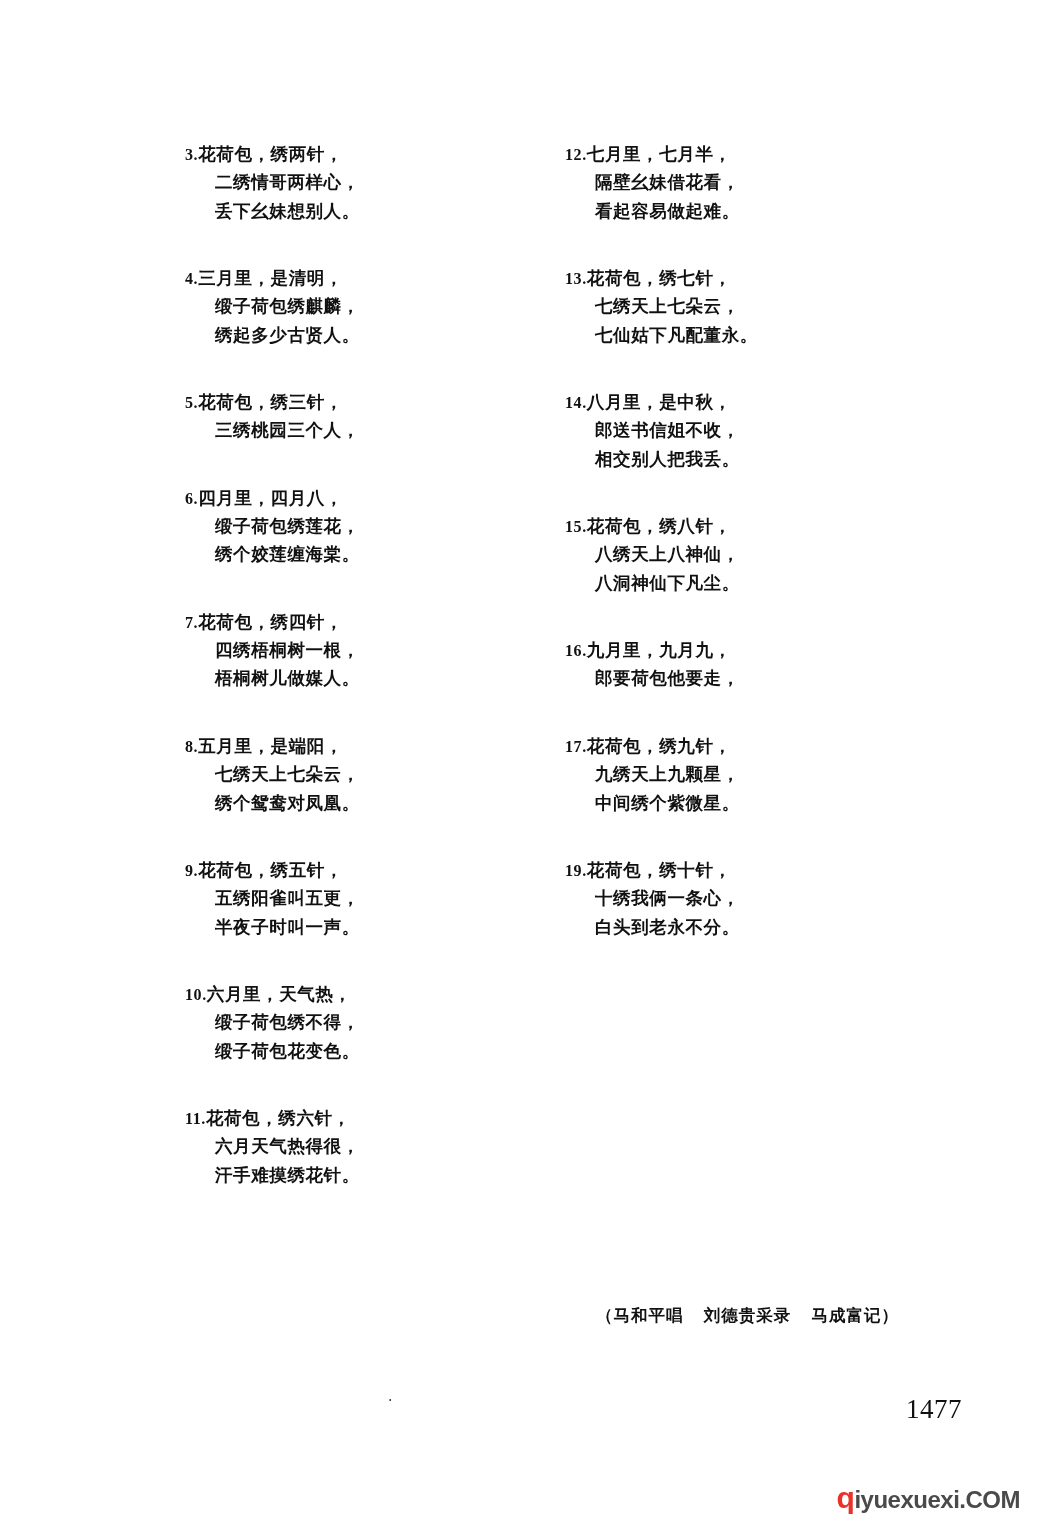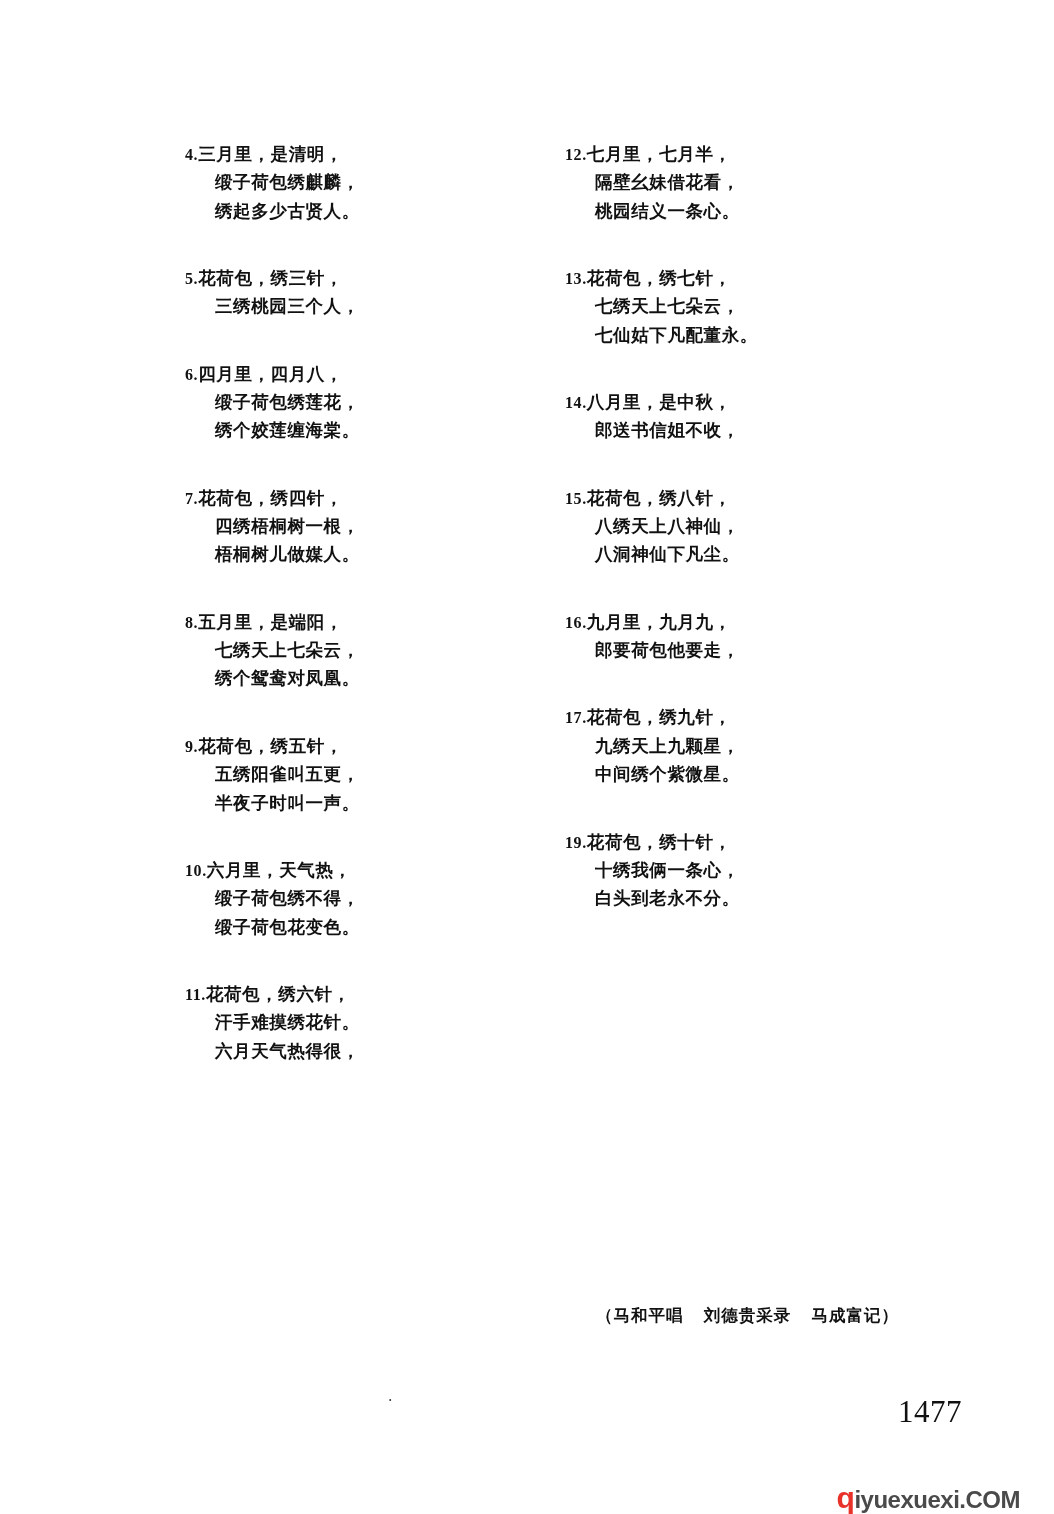--- a/index.html
+++ b/index.html
@@ -72,21 +72,21 @@
     font-weight: 700;
     letter-spacing: 1px;
     white-space: pre;
   }
 
   .page-num {
     position: absolute;
     right: 92px;
     top: 1394px;
     font-family: "Liberation Serif", serif;
-    font-size: 31px;
+    font-size: 27px;
     letter-spacing: 0.5px;
   }
 
   .mid-dot {
     position: absolute;
     left: 388px;
     top: 1392px;
     font-size: 14px;
     color: #333;
   }
@@ -111,20 +111,25 @@
 </style>
 </head>
 <body>
 
 <div class="page">
 
   <div class="columns">
 
     <div class="col" id="left-col">
         <div class="stanza">
+          <div class="line first"><span class="num">3.</span><span>花荷包，绣两针，</span></div>
+          <div class="line indent"><span>二绣情哥两样心，</span></div>
+          <div class="line indent"><span>丢下幺妹想别人。</span></div>
+        </div>
+        <div class="stanza">
           <div class="line first"><span class="num">4.</span><span>三月里，是清明，</span></div>
           <div class="line indent"><span>缎子荷包绣麒麟，</span></div>
           <div class="line indent"><span>绣起多少古贤人。</span></div>
         </div>
         <div class="stanza">
           <div class="line first"><span class="num">5.</span><span>花荷包，绣三针，</span></div>
           <div class="line indent"><span>三绣桃园三个人，</span></div>
         </div>
         <div class="stanza">
           <div class="line first"><span class="num">6.</span><span>四月里，四月八，</span></div>
@@ -146,38 +151,39 @@
           <div class="line indent"><span>五绣阳雀叫五更，</span></div>
           <div class="line indent"><span>半夜子时叫一声。</span></div>
         </div>
         <div class="stanza">
           <div class="line first"><span class="num">10.</span><span>六月里，天气热，</span></div>
           <div class="line indent"><span>缎子荷包绣不得，</span></div>
           <div class="line indent"><span>缎子荷包花变色。</span></div>
         </div>
         <div class="stanza">
           <div class="line first"><span class="num">11.</span><span>花荷包，绣六针，</span></div>
+          <div class="line indent"><span>六月天气热得很，</span></div>
           <div class="line indent"><span>汗手难摸绣花针。</span></div>
-          <div class="line indent"><span>六月天气热得很，</span></div>
         </div>
       </div>
     <div class="col" id="right-col">
         <div class="stanza">
           <div class="line first"><span class="num">12.</span><span>七月里，七月半，</span></div>
           <div class="line indent"><span>隔壁幺妹借花看，</span></div>
-          <div class="line indent"><span>桃园结义一条心。</span></div>
+          <div class="line indent"><span>看起容易做起难。</span></div>
         </div>
         <div class="stanza">
           <div class="line first"><span class="num">13.</span><span>花荷包，绣七针，</span></div>
           <div class="line indent"><span>七绣天上七朵云，</span></div>
           <div class="line indent"><span>七仙姑下凡配董永。</span></div>
         </div>
         <div class="stanza">
           <div class="line first"><span class="num">14.</span><span>八月里，是中秋，</span></div>
           <div class="line indent"><span>郎送书信姐不收，</span></div>
+          <div class="line indent"><span>相交别人把我丢。</span></div>
         </div>
         <div class="stanza">
           <div class="line first"><span class="num">15.</span><span>花荷包，绣八针，</span></div>
           <div class="line indent"><span>八绣天上八神仙，</span></div>
           <div class="line indent"><span>八洞神仙下凡尘。</span></div>
         </div>
         <div class="stanza">
           <div class="line first"><span class="num">16.</span><span>九月里，九月九，</span></div>
           <div class="line indent"><span>郎要荷包他要走，</span></div>
         </div>

